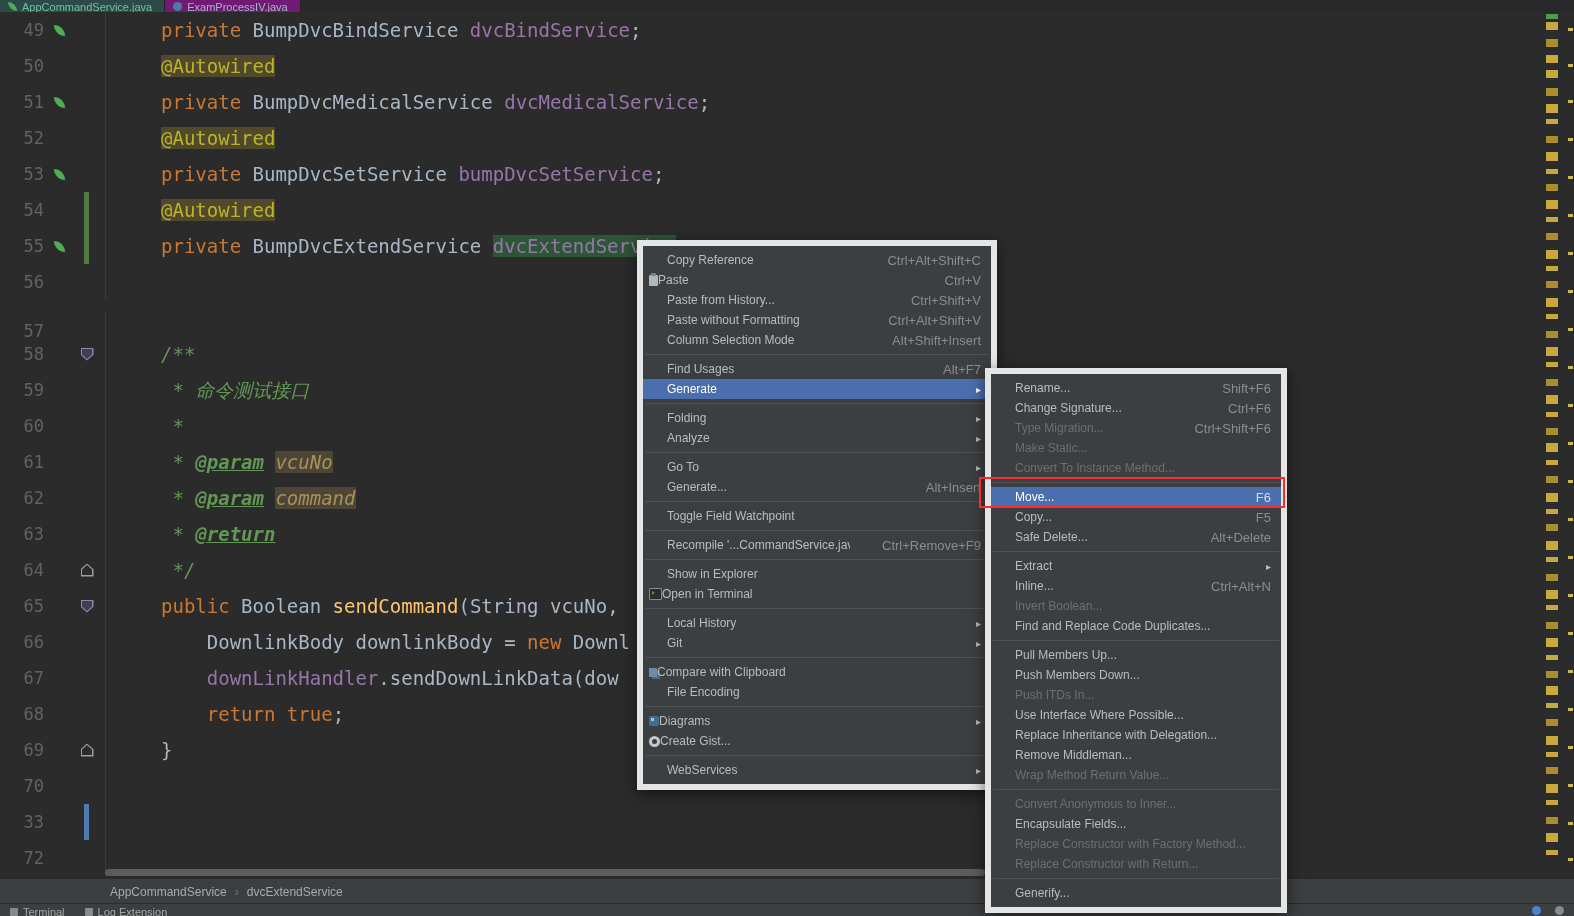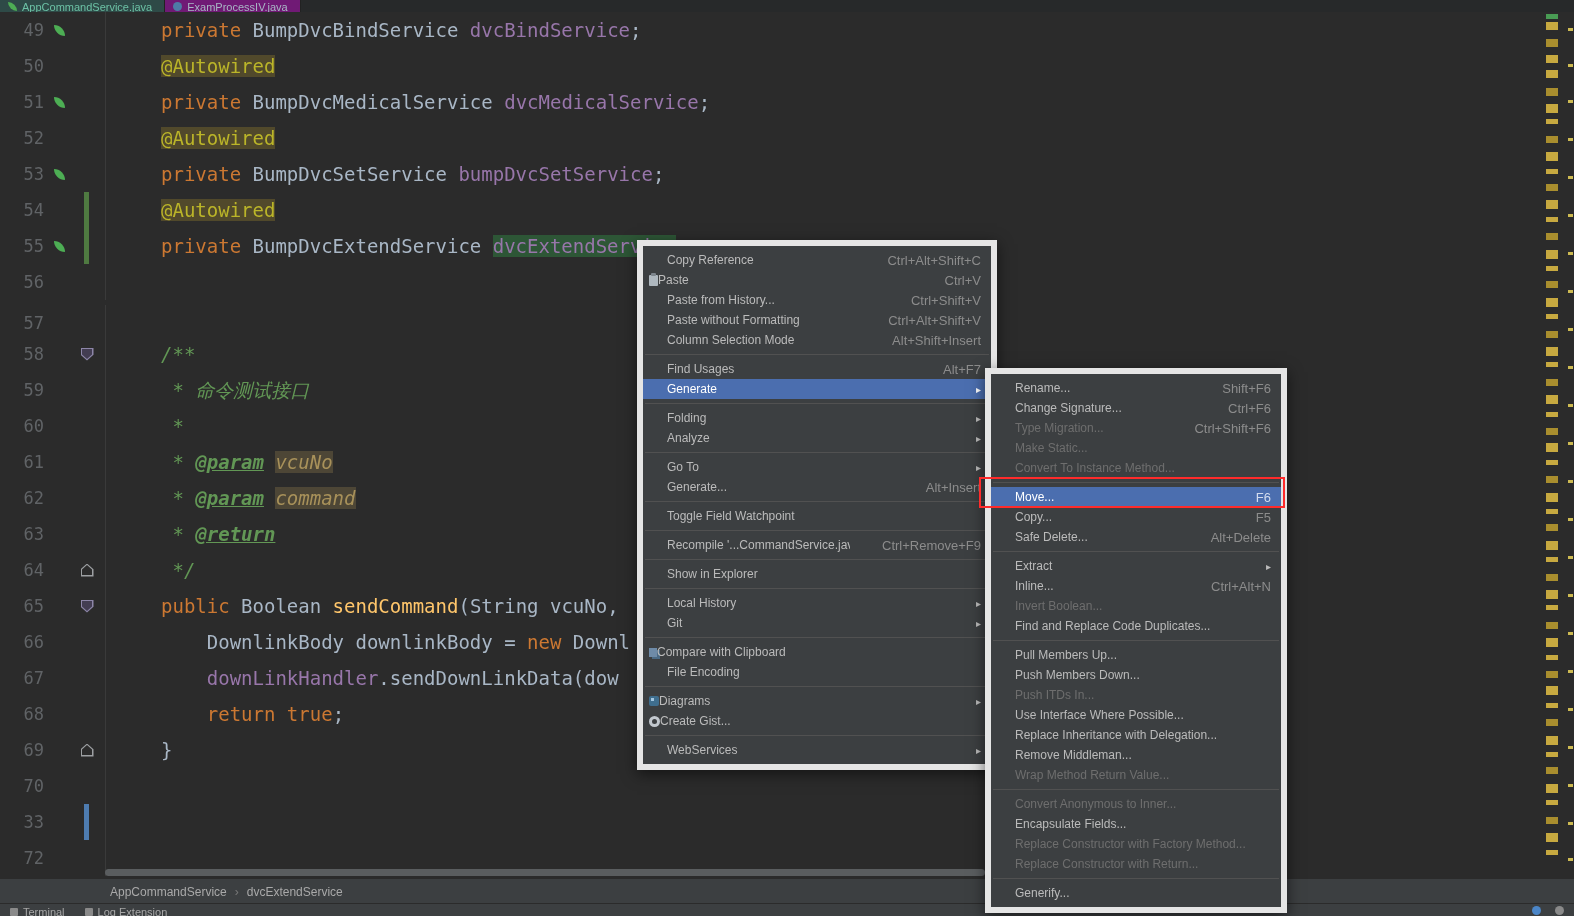--- a/index.html
+++ b/index.html
@@ -172,21 +172,21 @@
       <pre class="codeline"><span class="kw">private </span><span class="pl">BumpDvcExtendService </span><span class="fld selg">dvcExtendService</span><span class="pl">;</span></pre>
     </div>
     <div class="row" style="top: 264px;">
       <div class="gut">
         <span class="ln">56</span>
         <span class="gslot"></span>
         <span class="fslot"></span>
       </div>
       <pre class="codeline"></pre>
     </div>
-    <div class="row" style="top: 305px;">
+    <div class="row" style="top: 313px;">
       <div class="gut">
         <span class="ln">57</span>
         <span class="gslot"></span>
         <span class="fslot"></span>
       </div>
       <pre class="codeline"></pre>
     </div>
     <div class="row" style="top: 336px;">
       <div class="gut">
         <span class="ln">58</span>
@@ -496,20 +496,24 @@
     <div class="mi">
       <span class="micon"></span>
       <span class="mlabel">Recompile '...CommandService.java'</span>
       <span class="msc">Ctrl+Remove+F9</span>
     </div>
     <div class="msep"></div>
     <div class="mi">
       <span class="micon"></span>
       <span class="mlabel">Show in Explorer</span>
     </div>
+    <div class="mi">
+      <span class="micon i-terminal"></span>
+      <span class="mlabel">Open in Terminal</span>
+    </div>
     <div class="msep"></div>
     <div class="mi">
       <span class="micon"></span>
       <span class="mlabel">Local History</span>
       <span class="marrow">▸</span>
     </div>
     <div class="mi">
       <span class="micon"></span>
       <span class="mlabel">Git</span>
       <span class="marrow">▸</span>

